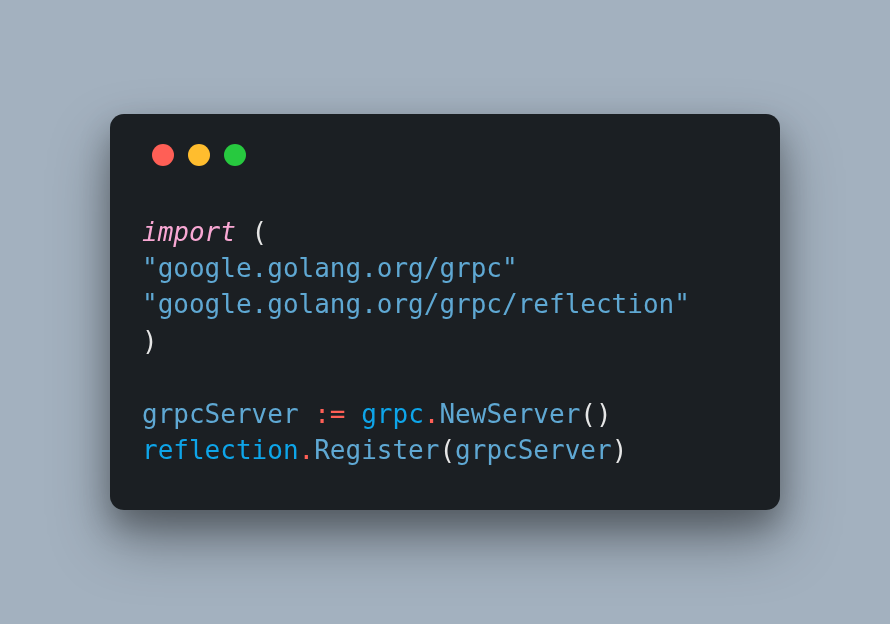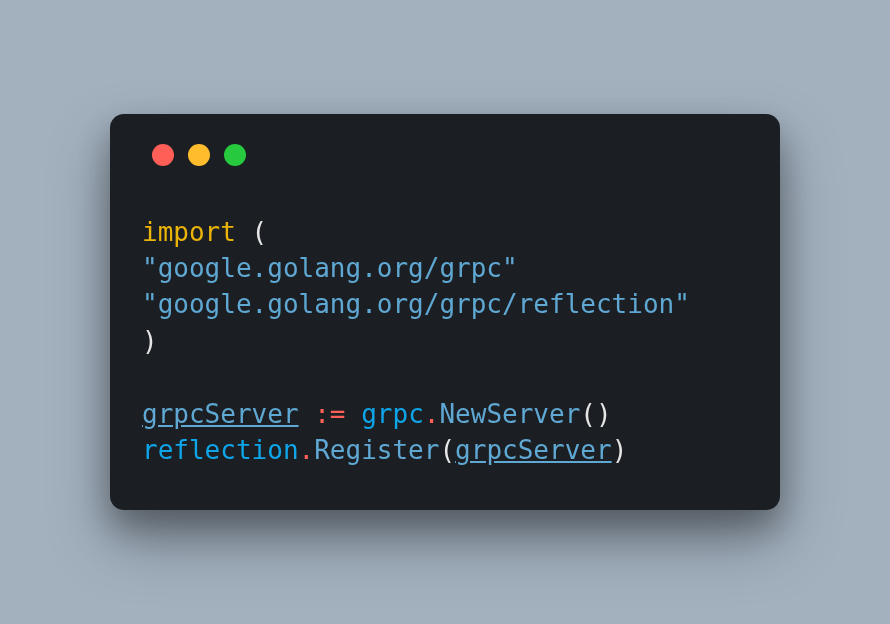--- a/index.html
+++ b/index.html
@@ -44,24 +44,24 @@
     .dot.green { background: #27c93f; }
 
     pre.code {
       font-family: ui-monospace, "SF Mono", Menlo, Monaco, Consolas, monospace;
       font-size: 26px;
       line-height: 1.4;
       color: #e6e6e6;
       white-space: pre;
     }
 
-    .kw     { color: #eab308; }
+    .kw     { color: #f9a8d4; font-style: italic; }
     .punct  { color: #e6e6e6; }
     .str    { color: #5fa8d3; }
-    .ident  { color: #5fa8d3; text-decoration: underline; }
+    .ident  { color: #5fa8d3; }
     .pkg    { color: #0ea5e9; }
     .dot-op { color: #ff5f56; }
     .assign { color: #ff5f56; }
     .fn     { color: #5fa8d3; }
     .space  { color: #e6e6e6; }
   </style>
 </head>
 <body>
 
 <div class="window">

